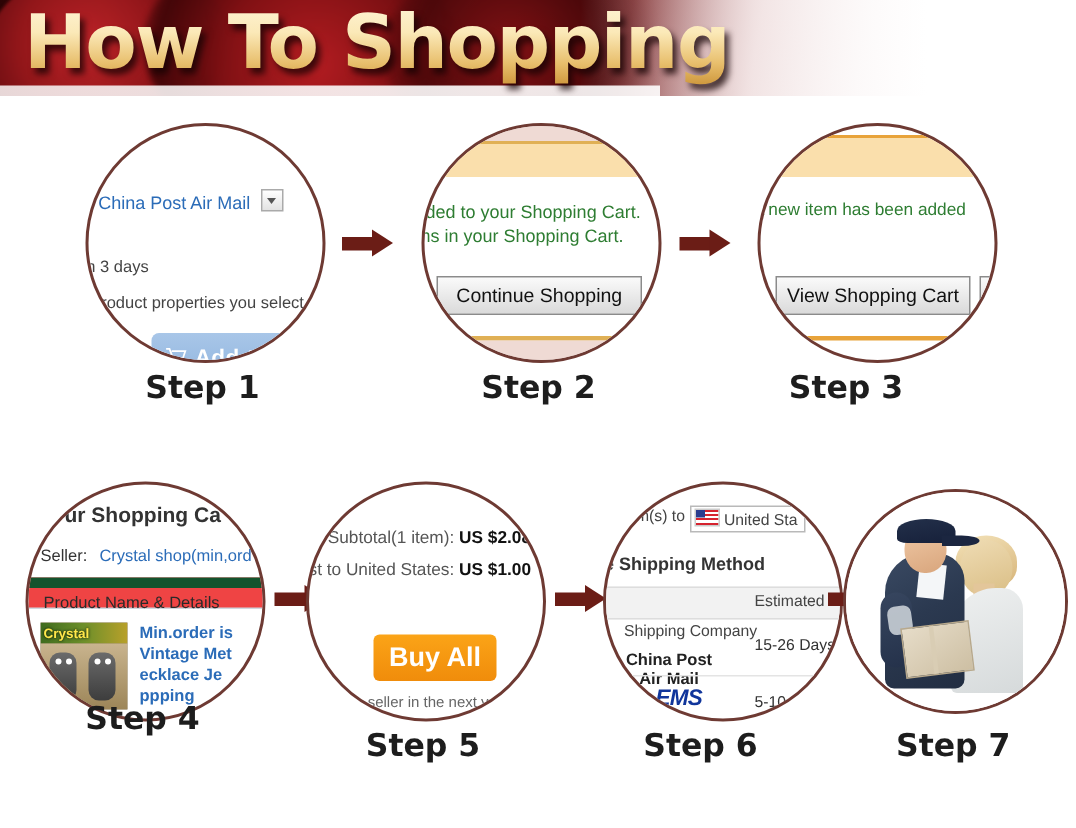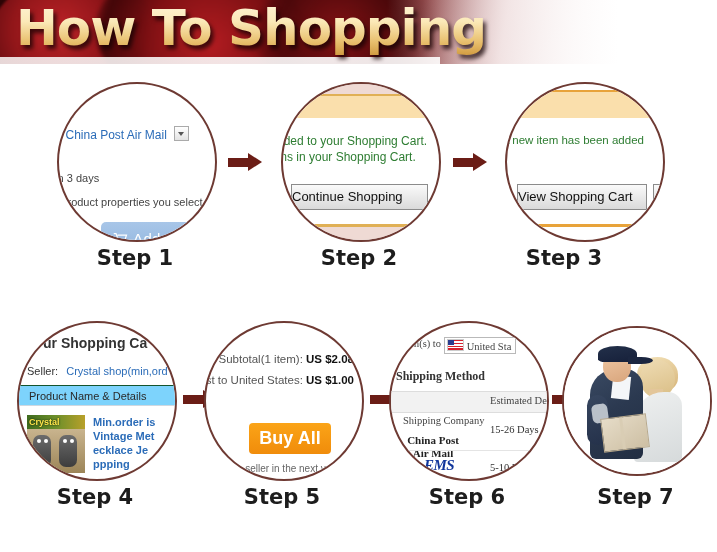--- a/index.html
+++ b/index.html
@@ -57,38 +57,38 @@
   .s1-row2{top:42px;left:-14px;width:220px;white-space:nowrap;font-size:12px;}
   .s1-sel{display:inline-block;width:13px;height:13px;border:1px solid #aaa;background:
       linear-gradient(180deg,#fff,#e3e3e3);vertical-align:-2px;margin-left:4px;position:relative;}
   .s1-sel:after{content:"";position:absolute;left:3px;top:5px;border-left:3px solid transparent;
       border-right:3px solid transparent;border-top:4px solid #555;}
   .s1-row3{top:88px;left:-10px;width:210px;white-space:nowrap;font-size:11px;color:#444;}
   .s1-row4{top:112px;left:-16px;width:230px;white-space:nowrap;font-size:11px;color:#444;}
   .btn-orange{position:absolute;background:linear-gradient(180deg,#fba417,#f08c0b);
      border-radius:4px;color:#fff;font-weight:bold;text-align:center;}
   .btn-blue{position:absolute;background:linear-gradient(180deg,#a8c6e8,#8fb4de);
-     border-radius:5px;color:#fff;font-weight:normal;text-align:center;font-size:15px;
+     border-radius:5px;color:#fff;font-weight:bold;text-align:center;font-size:15px;
      letter-spacing:.3px;}
   .cart-g{display:inline-block;margin-right:5px;vertical-align:-1px;}
 
   
   .band-top{position:absolute;background:#fadfac;}
   .band-pink{position:absolute;background:#e9cdc6;opacity:.75;}
   .band-gold{position:absolute;background:#e0b055;}
   .btn-gray{position:absolute;background:linear-gradient(180deg,#fafafa,#dadada);
-     border:1px solid #8b8b8b;color:#111;text-align:left;font-size:13px;}
+     border:1px solid #8b8b8b;color:#111;text-align:center;font-size:13px;}
 
   
   .s3-title{position:absolute;font-weight:bold;color:#6b3a13;font-size:13px;}
 
   
   .s4-h{position:absolute;font-weight:bold;color:#333;font-size:14px;white-space:nowrap;}
   .s4-seller{position:absolute;font-size:11px;color:#444;white-space:nowrap;}
-  .s4-th{position:absolute;background:#7dd3fc;border-top:1px solid #14532d;
+  .s4-th{position:absolute;background:#ef4444;border-top:7px solid #14532d;
          border-bottom:1px solid #cfd8e0;font-size:11px;color:#2a2a2a;}
   .s4-img{position:absolute;overflow:hidden;background:#8a7a58;}
   .s4-desc{position:absolute;font-size:11px;font-weight:bold;color:#2b6cb8;line-height:14px;
            white-space:nowrap;}
 
   
   .s5-line{position:absolute;font-size:11.5px;color:#555;white-space:nowrap;text-align:right;}
   .s5-line b{color:#111;font-weight:bold;}
   .s5-tot{position:absolute;font-size:12px;color:#555;white-space:nowrap;text-align:right;}
   .s5-tot b{color:#c0121a;font-weight:bold;font-size:15px;}
@@ -248,21 +248,21 @@
       <div style="position:absolute;left:36px;top:24px;width:4px;height:4px;border-radius:50%;background:#fff;"></div>
       <div style="position:absolute;left:43px;top:24px;width:4px;height:4px;border-radius:50%;background:#fff;"></div>
     </div>
     <div class="s4-desc" style="left:74px;top:92px;">
       <div>Min.order is</div>
       <div>Vintage Met</div>
       <div>ecklace Je</div>
       <div>ppping</div>
     </div>
   </div>
-  <div class="caption" style="left:15px;top:421px;width:160px;">Step 4</div>
+  <div class="caption" style="left:15px;top:403px;width:160px;">Step 4</div>
 
   <div class="arrow" style="left:183px;top:328px;width:38px;">
     <div class="shaft"></div>
     <div class="head"></div>
   </div>
 
   <div class="circle" style="left:204px;top:257px;width:156px;height:156px;">
     <div class="s5-line" style="left:0;top:30px;width:148px;">
       <span>Subtotal(1 item):</span>
       <b>US $2.08</b>
@@ -276,21 +276,21 @@
     </div>
     <div class="s5-note" style="left:8px;top:140px;">for the seller in the next your</div>
   </div>
   <div class="caption" style="left:202px;top:421px;width:160px;">Step 5</div>
 
   <div class="arrow" style="left:370px;top:328px;width:38px;">
     <div class="shaft"></div>
     <div class="head"></div>
   </div>
 
-  <div class="circle" style="left:389px;top:257px;width:156px;height:156px;font-family:Liberation Serif, serif;">
+  <div class="circle" style="left:402px;top:257px;width:156px;height:156px;">
     <div class="s6-top" style="left:20px;top:14px;">
       <span>m(s) to</span>
       <span class="flagbox">
         <span class="flag"></span><span style="color:#444;">United Sta</span>
       </span>
     </div>
     <div class="s6-h" style="left:-8px;top:46px;">se Shipping Method</div>
     <div class="s6-thead" style="left:0;top:68px;width:160px;height:20px;"></div>
     <div class="s6-th" style="left:12px;top:72px;margin-top:20px;">Shipping Company</div>
     <div class="s6-th" style="left:99px;top:72px;">Estimated Deli</div>

